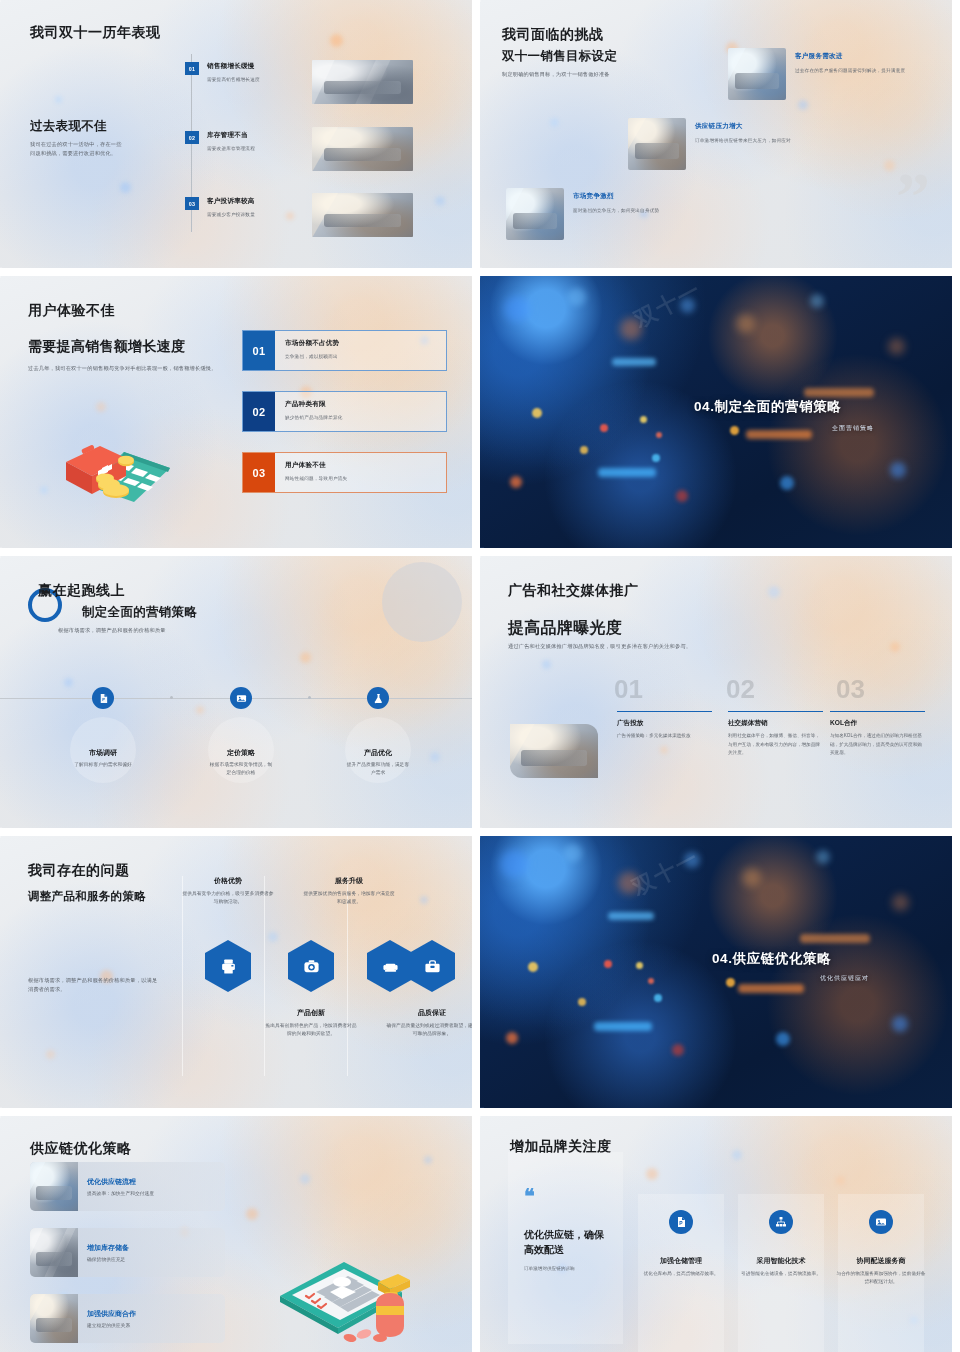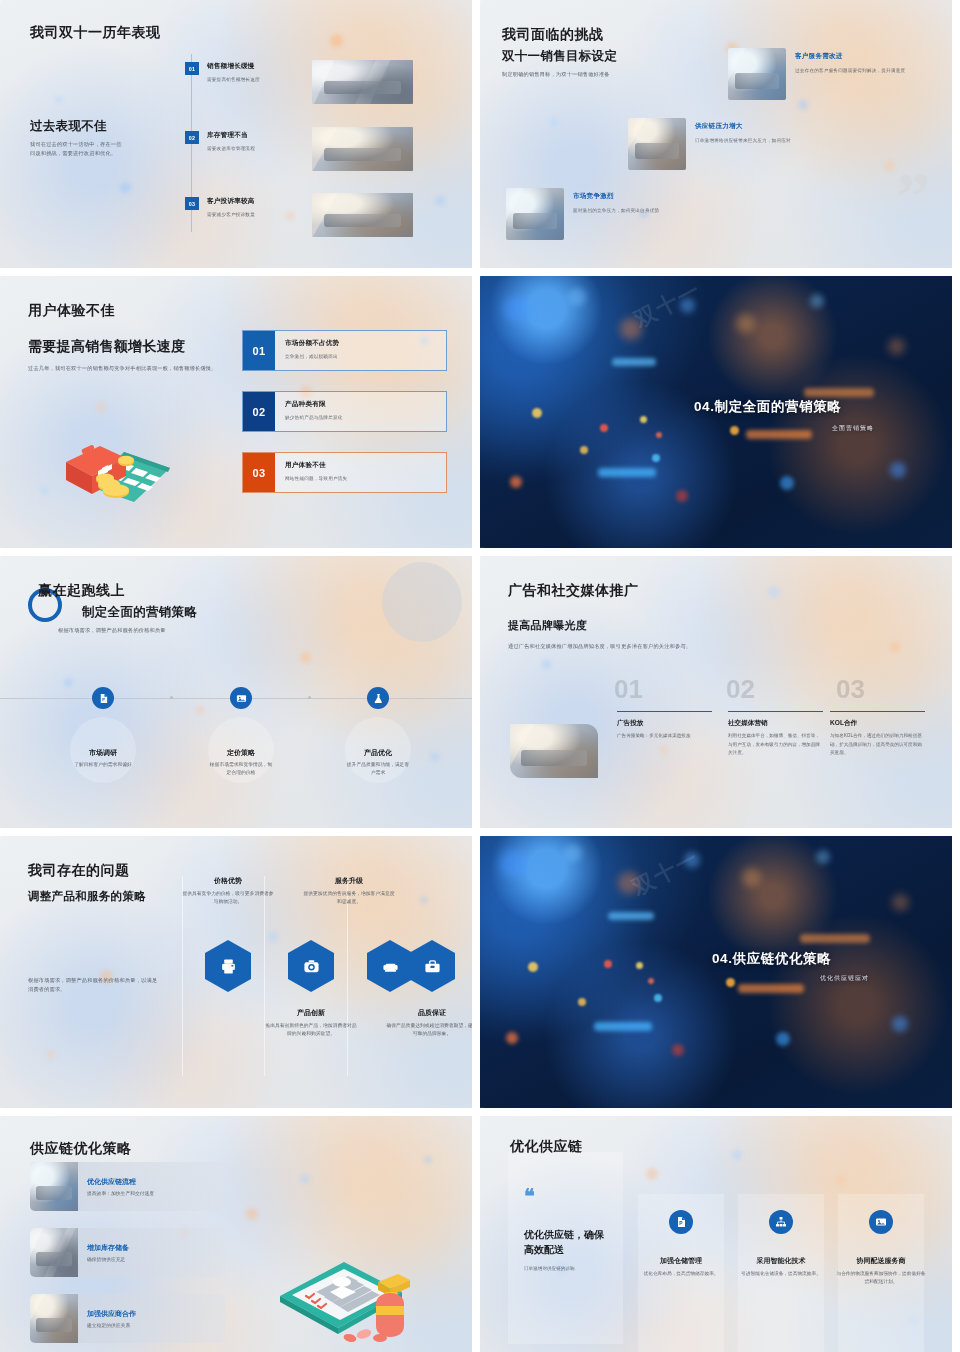--- a/index.html
+++ b/index.html
@@ -415,21 +415,21 @@
 
   <div class="slide">
     <div class="bg-light"></div>
     <div class="dots">
       <div class="dot" style="left:288px;top:30px;width:12px;height:12px;background:rgba(180,212,255,.45)"></div>
       <div class="dot" style="left:410px;top:86px;width:10px;height:10px;background:rgba(255,185,130,.38)"></div>
       <div class="dot" style="left:62px;top:104px;width:9px;height:9px;background:rgba(160,200,250,.42)"></div>
       <div class="dot" style="left:180px;top:190px;width:8px;height:8px;background:rgba(255,195,145,.32)"></div>
     </div>
     <div class="h-main s6-t1">广告和社交媒体推广</div>
-    <div class="h-sub s6-t2" style="font-size:11px;">提高品牌曝光度</div>
+    <div class="h-sub s6-t2" style="font-size:16px;">提高品牌曝光度</div>
     <div class="p-small s6-d">通过广告和社交媒体推广增加品牌知名度，吸引更多潜在客户的关注和参与。</div>
 
     <div class="s6-photo photo warm"></div>
 
     <div class="s6-ghost" style="left:134px;top:118px;">01</div>
     <div class="s6-col" style="left:137px;top:155px;">
       <div class="s6-rule"></div>
       <div class="s6-ct">广告投放</div>
       <div class="s6-cd">广告传播策略：多元化媒体渠道投放</div>
     </div>
@@ -628,21 +628,21 @@
 
   <div class="slide">
     <div class="bg-light"></div>
     <div class="dots">
       <div class="dot" style="left:166px;top:52px;width:12px;height:12px;background:rgba(255,180,120,.38)"></div>
       <div class="dot" style="left:252px;top:34px;width:10px;height:10px;background:rgba(170,208,252,.42)"></div>
       <div class="dot" style="left:356px;top:60px;width:9px;height:9px;background:rgba(255,195,150,.30)"></div>
       <div class="dot" style="left:78px;top:148px;width:9px;height:9px;background:rgba(160,200,250,.40)"></div>
       <div class="dot" style="left:430px;top:200px;width:8px;height:8px;background:rgba(180,215,255,.40)"></div>
     </div>
-    <div class="h-main s10-title">优化供应链</div>
+    <div class="h-main s10-title">增加品牌关注度</div>
 
     <div class="s10-quotecard"></div>
     <div class="s10-q">❝</div>
     <div class="s10-qt">优化供应链，确保高效配送</div>
     <div class="s10-qd">订单激增对供应链的影响</div>
 
     <div class="s10-col" style="left:158px;"></div>
     <div class="s10-ic" style="left:189px;">
       <svg width="12" height="12" viewBox="0 0 24 24" fill="#fff">
           <path d="M6 2h8l6 6v14H6z"></path>

